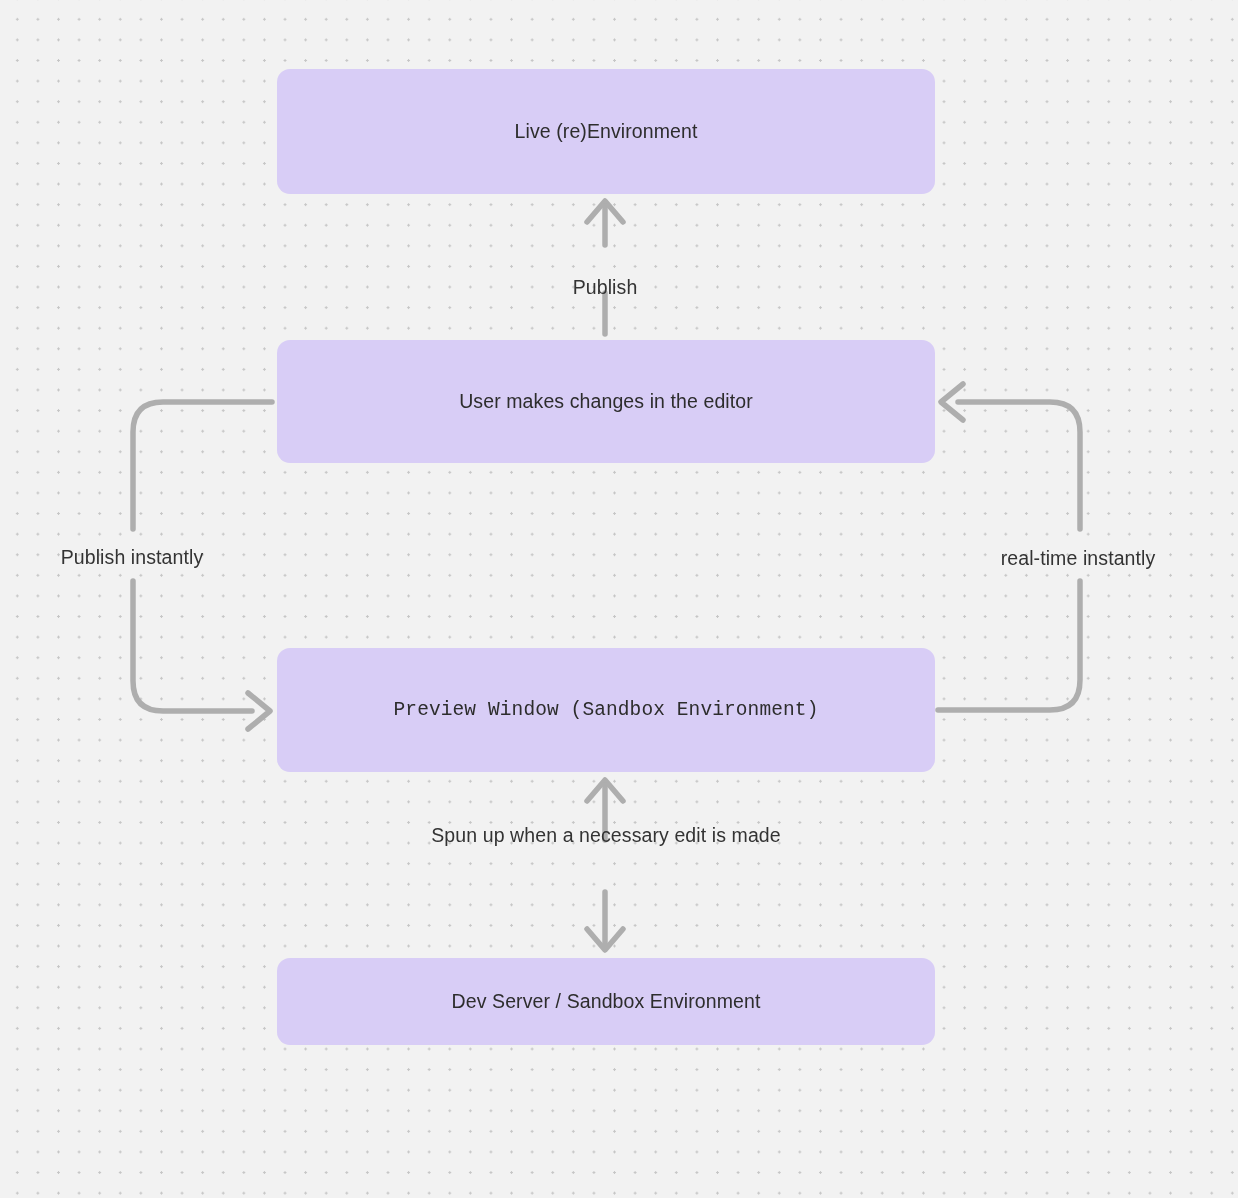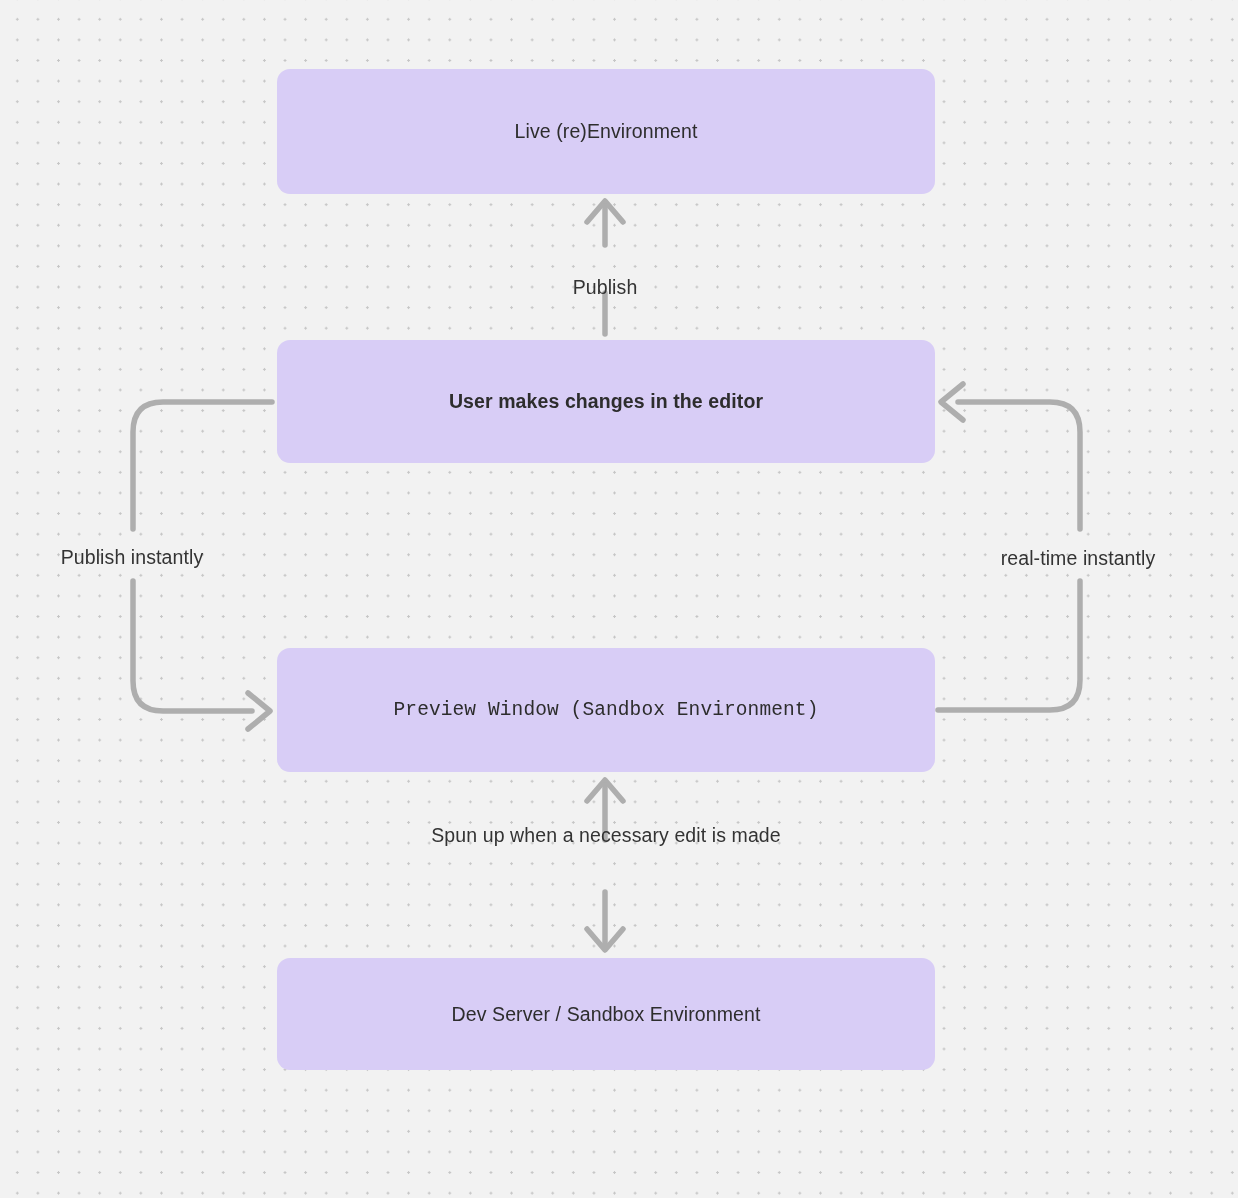--- a/index.html
+++ b/index.html
@@ -88,29 +88,29 @@
       <path d="M 605 785 L 605 840"></path>
       <path d="M 605 892 L 605 944"></path>
       <path d="M 587 929 L 605 950 L 623 929"></path>
     </g>
   </svg>
 
   <div class="node" style="left:277px; top:69px;">
     <span class="node-label">Live (re)Environment</span>
   </div>
 
-  <div class="node" style="left:277px; top:340px; height:123px;font-weight:bold;">
+  <div class="node" style="left:277px; top:340px; height:123px;">
     <span class="node-label">User makes changes in the editor</span>
   </div>
 
   <div class="node" style="left:277px; top:648px; height:124px;font-family:Liberation Mono, monospace;">
     <span class="node-label">Preview Window (Sandbox Environment)</span>
   </div>
 
-  <div class="node" style="left:277px; top:958px; height:112px;">
+  <div class="node" style="left:277px; top:958px; height:87px;">
     <span class="node-label">Dev Server / Sandbox Environment</span>
   </div>
 
   <div class="edge-label" style="left:605px; top:287px;">Publish</div>
 
   <div class="edge-label" style="left:132px; top:557px;">Publish instantly</div>
 
   <div class="edge-label" style="left:1078px; top:558px;">real-time instantly</div>
 
   <div class="edge-label" style="left:606px; top:835px;">Spun up when a necessary edit is made</div>

